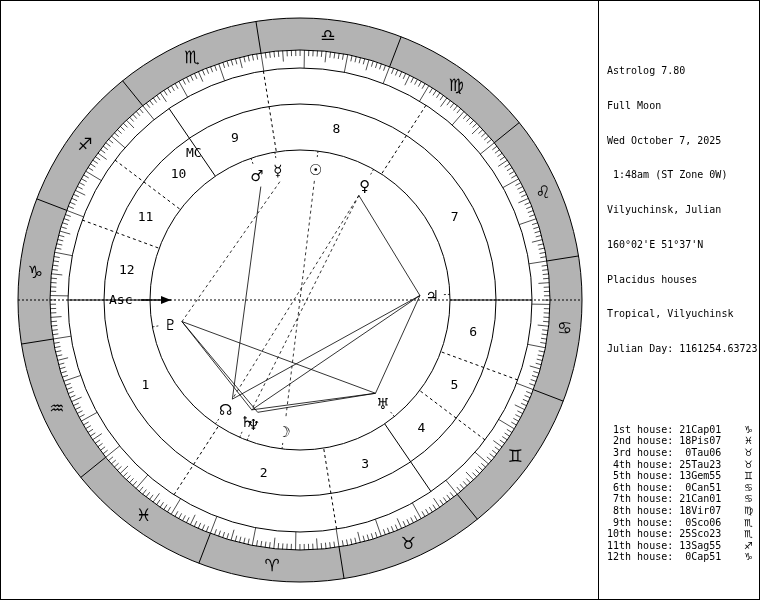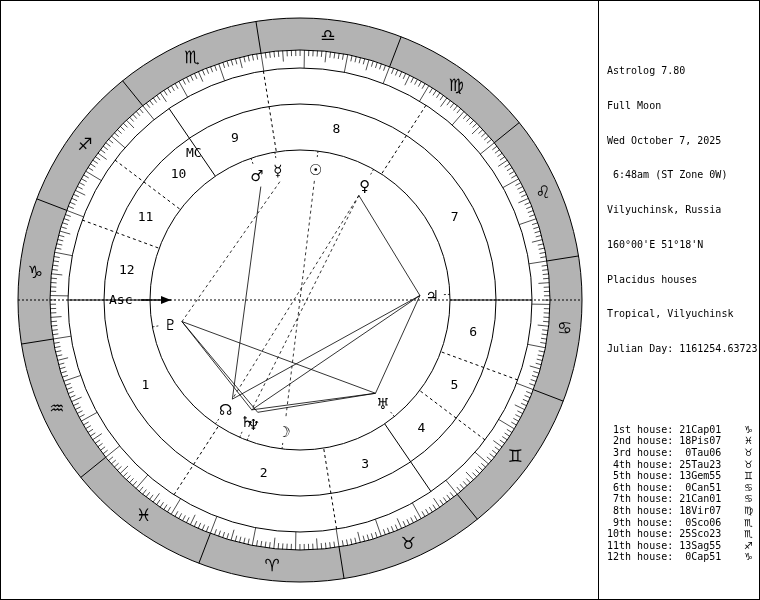--- a/index.html
+++ b/index.html
@@ -540,23 +540,23 @@
       <polygon points="170,299 160,295 160,303" fill="#000"></polygon>
     </svg>
   </div>
 
   <div id="text-panel">
 
     <div class="blk">
       <div class="row">Astrolog 7.80</div>
       <div class="row">Full Moon</div>
       <div class="row">Wed October 7, 2025</div>
-      <div class="row"> 6:48am (ST Zone 0W)</div>
-      <div class="row">Vilyuchinsk, Russia</div>
-      <div class="row">160°00'E 51°18'N</div>
+      <div class="row"> 1:48am (ST Zone 0W)</div>
+      <div class="row">Vilyuchinsk, Julian</div>
+      <div class="row">160°02'E 51°37'N</div>
       <div class="row">Placidus houses</div>
       <div class="row">Tropical, Vilyuchinsk</div>
       <div class="row">Julian Day: 1161254.63723</div>
     </div>
 
     <div class="blk" id="house-list"><div class="row"><span> 1st house: 21Cap01</span><span class="sym" style="float: right; margin-right: 4px;">♑</span></div><div class="row"><span> 2nd house: 18Pis07</span><span class="sym" style="float: right; margin-right: 4px;">♓</span></div><div class="row"><span> 3rd house:  0Tau06</span><span class="sym" style="float: right; margin-right: 4px;">♉</span></div><div class="row"><span> 4th house: 25Tau23</span><span class="sym" style="float: right; margin-right: 4px;">♉</span></div><div class="row"><span> 5th house: 13Gem55</span><span class="sym" style="float: right; margin-right: 4px;">♊</span></div><div class="row"><span> 6th house:  0Can51</span><span class="sym" style="float: right; margin-right: 4px;">♋</span></div><div class="row"><span> 7th house: 21Can01</span><span class="sym" style="float: right; margin-right: 4px;">♋</span></div><div class="row"><span> 8th house: 18Vir07</span><span class="sym" style="float: right; margin-right: 4px;">♍</span></div><div class="row"><span> 9th house:  0Sco06</span><span class="sym" style="float: right; margin-right: 4px;">♏</span></div><div class="row"><span>10th house: 25Sco23</span><span class="sym" style="float: right; margin-right: 4px;">♏</span></div><div class="row"><span>11th house: 13Sag55</span><span class="sym" style="float: right; margin-right: 4px;">♐</span></div><div class="row"><span>12th house:  0Cap51</span><span class="sym" style="float: right; margin-right: 4px;">♑</span></div></div>
 
     
 
     

